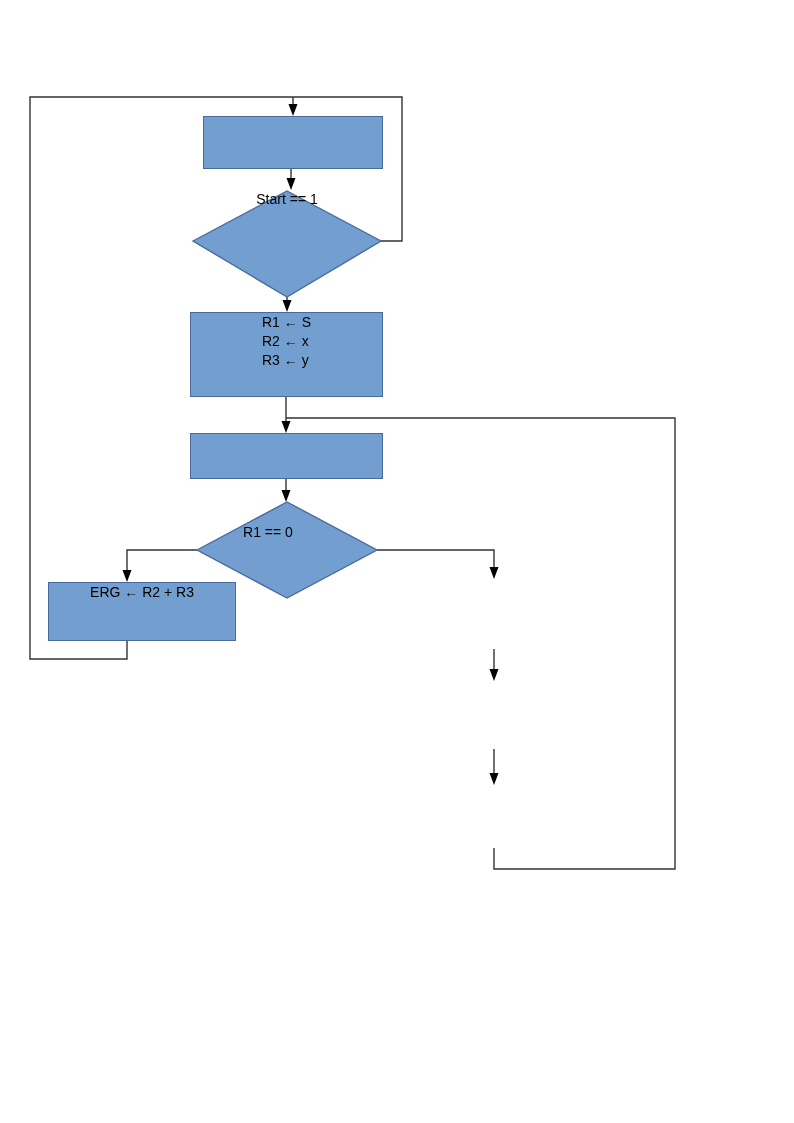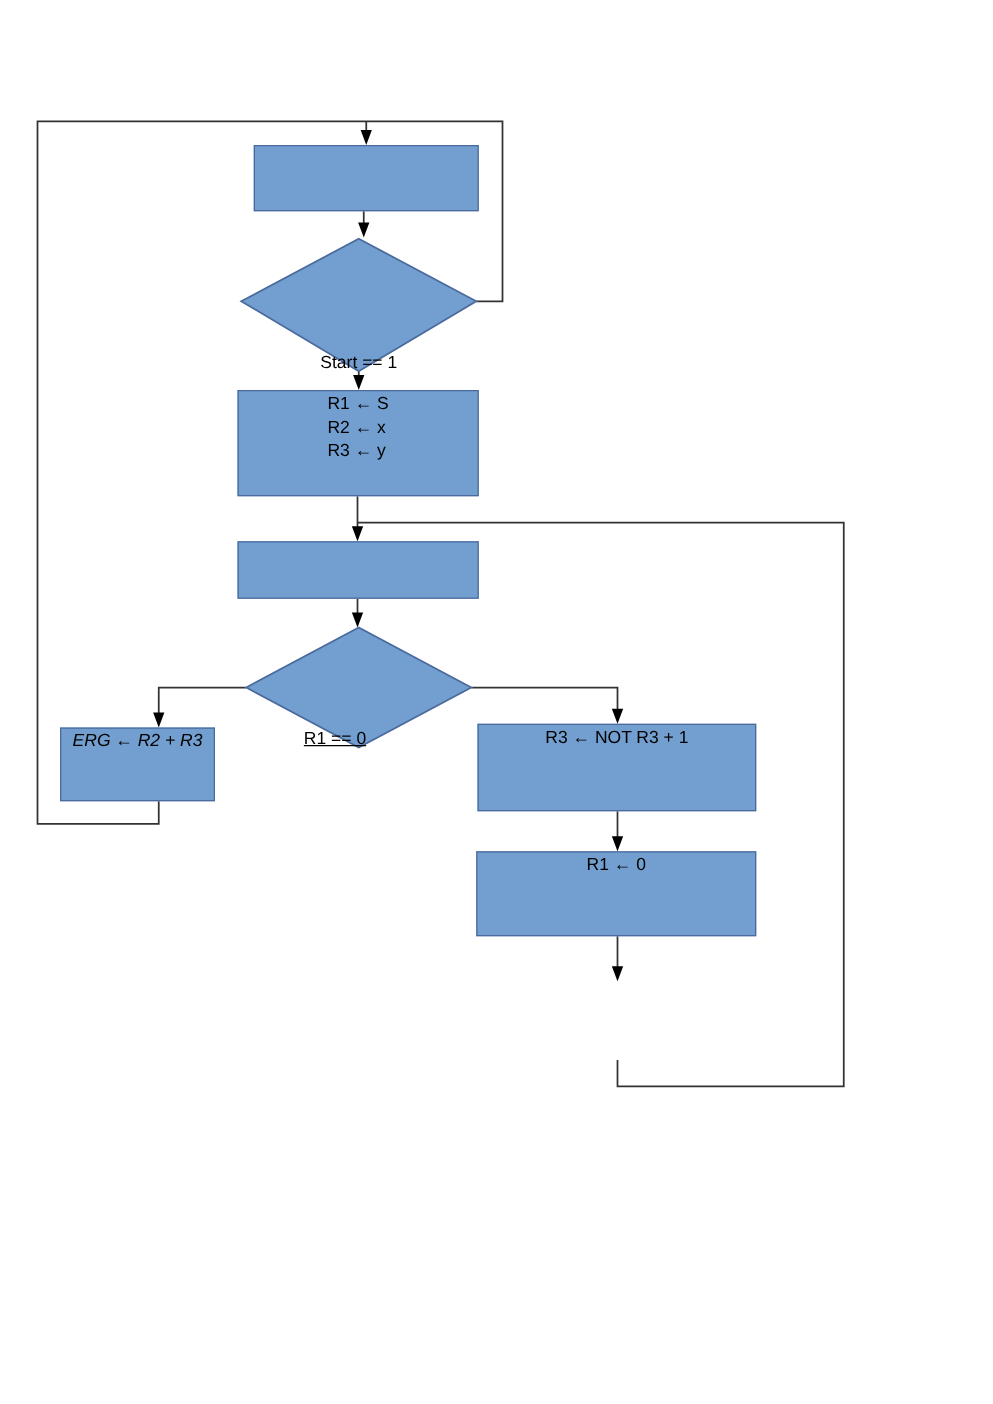--- a/index.html
+++ b/index.html
@@ -44,42 +44,42 @@
     align-items: flex-start;
     justify-content: center;
     font-size: 14px;
     line-height: 19px;
     text-align: center;
     color: var(--color-text, #000000);
   }
   .diamond-label {
     position: absolute;
     display: flex;
-    align-items: flex-end;
+    align-items: flex-start;
     justify-content: center;
     font-size: 14px;
     color: var(--color-text, #000000);
     pointer-events: none;
   }
   .multiline {
     text-align: left;
   }
   .multiline span { display: block; }
 
   
   #box-top        { left: 203px; top: 116px; width: 180px; height: 53px; }
   #box-init       { left: 190px; top: 312px; width: 193px; height: 85px; }
   #box-loop       { left: 190px; top: 433px; width: 193px; height: 46px; }
-  #box-erg-left   { left: 48px;  top: 582px; width: 124px; height: 59px; font-style: italic; }
+  #box-erg-left   { left: 48px;  top: 582px; width: 188px; height: 59px; }
   #box-not        { left: 382px; top: 579px; width: 223px; height: 70px; }
   #box-r1-clear   { left: 381px; top: 681px; width: 224px; height: 68px; }
   #box-erg-right  { left: 382px; top: 785px; width: 222px; height: 63px; }
 
   #label-decision-start { left: 193px; top: 191px; width: 188px; height: 106px; }
-  #label-decision-r1    { left: 197px; top: 502px; width: 180px; height: 96px; transform: translateX(-19px); text-decoration: underline; }
+  #label-decision-r1    { left: 197px; top: 524px; width: 180px; height: 96px; transform: translateX(-19px); }
 </style>
 </head>
 <body>
 
 <div class="page">
 
   <svg class="wires" viewBox="0 0 794 1123">
 
     <path class="connector" d="M127 641 L127 659 L30 659 L30 97 L402 97 L402 241 L381 241"></path>
 
@@ -130,27 +130,21 @@
   </div>
 
   <div class="node" id="box-loop">
     <span></span>
   </div>
 
   <div class="node" id="box-erg-left">
     <span>ERG ← R2 + R3</span>
   </div>
 
-  <div class="node" id="box-not">
-    <span>R3 ← NOT R3 + 1</span>
-  </div>
 
-  <div class="node" id="box-r1-clear">
-    <span>R1 ← 0</span>
-  </div>
 
 
   <div class="diamond-label" id="label-decision-start">
     <span>Start == 1</span>
   </div>
 
   <div class="diamond-label" id="label-decision-r1">
     <span>R1 == 0</span>
   </div>
 

